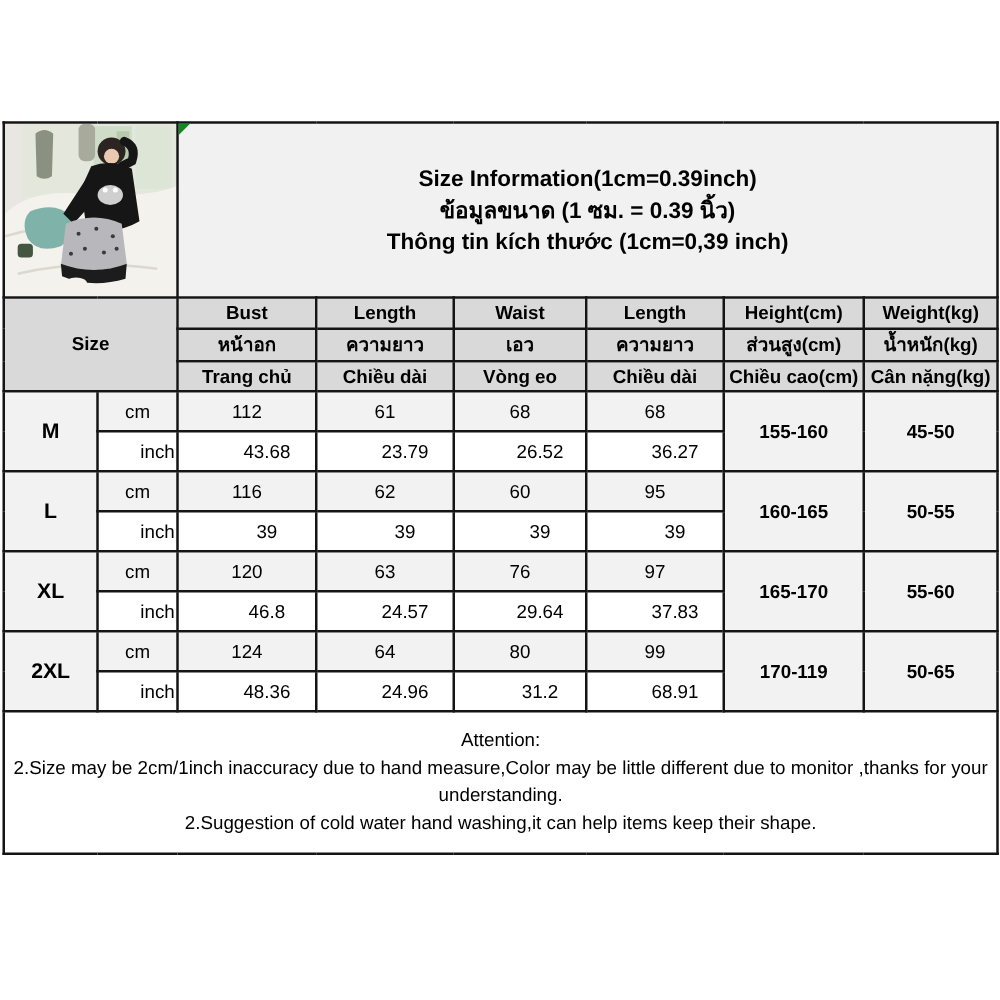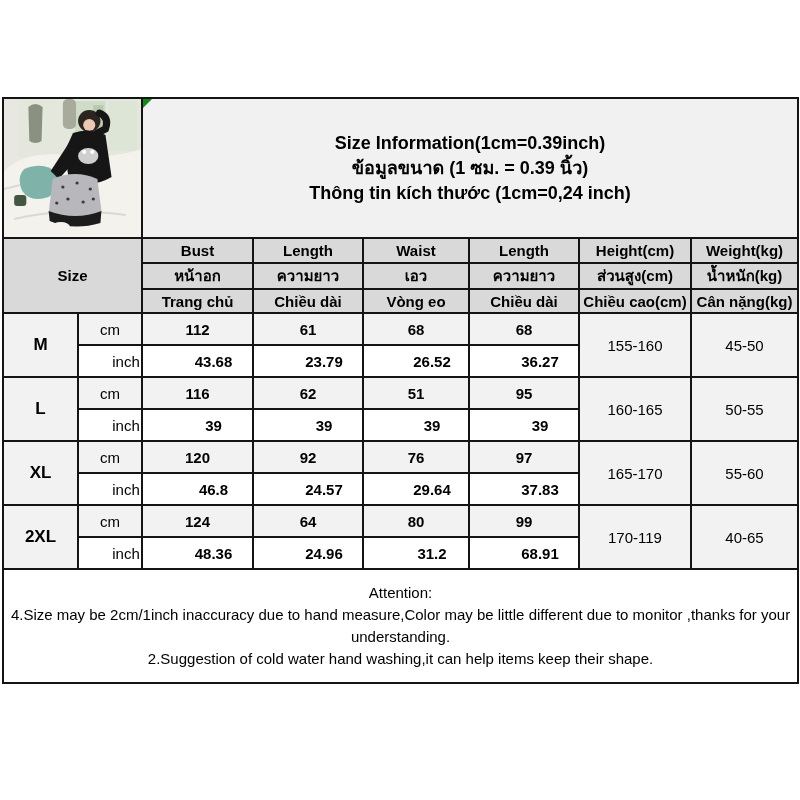--- a/index.html
+++ b/index.html
@@ -50,22 +50,22 @@
     font-size: 29px; font-weight: bold;
   }
   tr.r-head td, tr.r-head-vi td {
     background: #d9d9d9;
     font-size: 15px; font-weight: bold; margin-top: 10px;
   }
   td.size-label { background: #d9d9d9; font-size: 17px; font-weight: bold; }
   td.unit-label { font-size: 15px; font-weight: normal; }
   tr.r-cm  td { background: #f2f2f2; }
   tr.r-inch td { background: #ffffff; padding-left: 32px; }
-  td.val { font-size: 15px; font-weight: bold; }
-  td.merged { background: #f2f2f2; font-size: 15px; font-weight: normal; }
+  td.val { font-size: 15px; font-weight: normal; }
+  td.merged { background: #f2f2f2; font-size: 15px; font-weight: bold; }
 
   td.attention-cell {
     background: #fff;
     text-align: left; vertical-align: top;
     padding: 3px 6px;
     font-size: 15px; line-height: 22px; font-weight: normal;
   }
 
   .photo-svg { display: block; width: 100%; height: 138px; }
 </style>
@@ -133,21 +133,21 @@
           <path d="M44 112 Q70 122 96 112 L95 124 Q68 132 45 122 Z" fill="#1c1c1c"></path>
 
           <ellipse cx="56" cy="128" rx="9" ry="5" fill="#f5f2ee"></ellipse>
         </svg>
       </td>
       <td class="title-cell" colspan="6">
         <span class="corner-marker"></span>
         <div class="title-lines">
           <div>Size Information(1cm=0.39inch)</div>
           <div>ข้อมูลขนาด (1 ซม. = 0.39 นิ้ว)</div>
-          <div>Thông tin kích thước (1cm=0,24 inch)</div>
+          <div>Thông tin kích thước (1cm=0,39 inch)</div>
         </div>
       </td>
     </tr>
 
     <tr class="r-head">
       <td class="size-cell" colspan="2" rowspan="3">Size</td>
       <td>Bust</td>
       <td>Length</td>
       <td>Waist</td>
       <td>Length</td>
@@ -189,38 +189,38 @@
       <td class="val">23.79</td>
       <td class="val">26.52</td>
       <td class="val">36.27</td>
     </tr>
 
     <tr class="r-data r-cm">
       <td class="size-label" rowspan="2">L</td>
       <td class="unit-label">cm</td>
       <td class="val">116</td>
       <td class="val">62</td>
-      <td class="val">51</td>
+      <td class="val">60</td>
       <td class="val">95</td>
       <td class="merged" rowspan="2">160-165</td>
       <td class="merged" rowspan="2">50-55</td>
     </tr>
     <tr class="r-data r-inch">
       <td class="unit-label">inch</td>
       <td class="val">39</td>
       <td class="val">39</td>
       <td class="val">39</td>
       <td class="val">39</td>
     </tr>
 
     <tr class="r-data r-cm">
       <td class="size-label" rowspan="2">XL</td>
       <td class="unit-label">cm</td>
       <td class="val">120</td>
-      <td class="val">92</td>
+      <td class="val">63</td>
       <td class="val">76</td>
       <td class="val">97</td>
       <td class="merged" rowspan="2">165-170</td>
       <td class="merged" rowspan="2">55-60</td>
     </tr>
     <tr class="r-data r-inch">
       <td class="unit-label">inch</td>
       <td class="val">46.8</td>
       <td class="val">24.57</td>
       <td class="val">29.64</td>
@@ -228,32 +228,32 @@
     </tr>
 
     <tr class="r-data r-cm">
       <td class="size-label" rowspan="2">2XL</td>
       <td class="unit-label">cm</td>
       <td class="val">124</td>
       <td class="val">64</td>
       <td class="val">80</td>
       <td class="val">99</td>
       <td class="merged" rowspan="2">170-119</td>
-      <td class="merged" rowspan="2">40-65</td>
+      <td class="merged" rowspan="2">50-65</td>
     </tr>
     <tr class="r-data r-inch">
       <td class="unit-label">inch</td>
       <td class="val">48.36</td>
       <td class="val">24.96</td>
       <td class="val">31.2</td>
       <td class="val">68.91</td>
     </tr>
 
     <tr class="r-note">
       <td class="attention-cell" colspan="8">
         <div>Attention:</div>
-        <div>4.Size may be 2cm/1inch inaccuracy due to hand measure,Color may be little different due to monitor ,thanks for your understanding.</div>
+        <div>2.Size may be 2cm/1inch inaccuracy due to hand measure,Color may be little different due to monitor ,thanks for your understanding.</div>
         <div>2.Suggestion of cold water hand washing,it can help items keep their shape.</div>
       </td>
     </tr>
   </tbody>
     </table>
 </div>
 
 </body></html>

